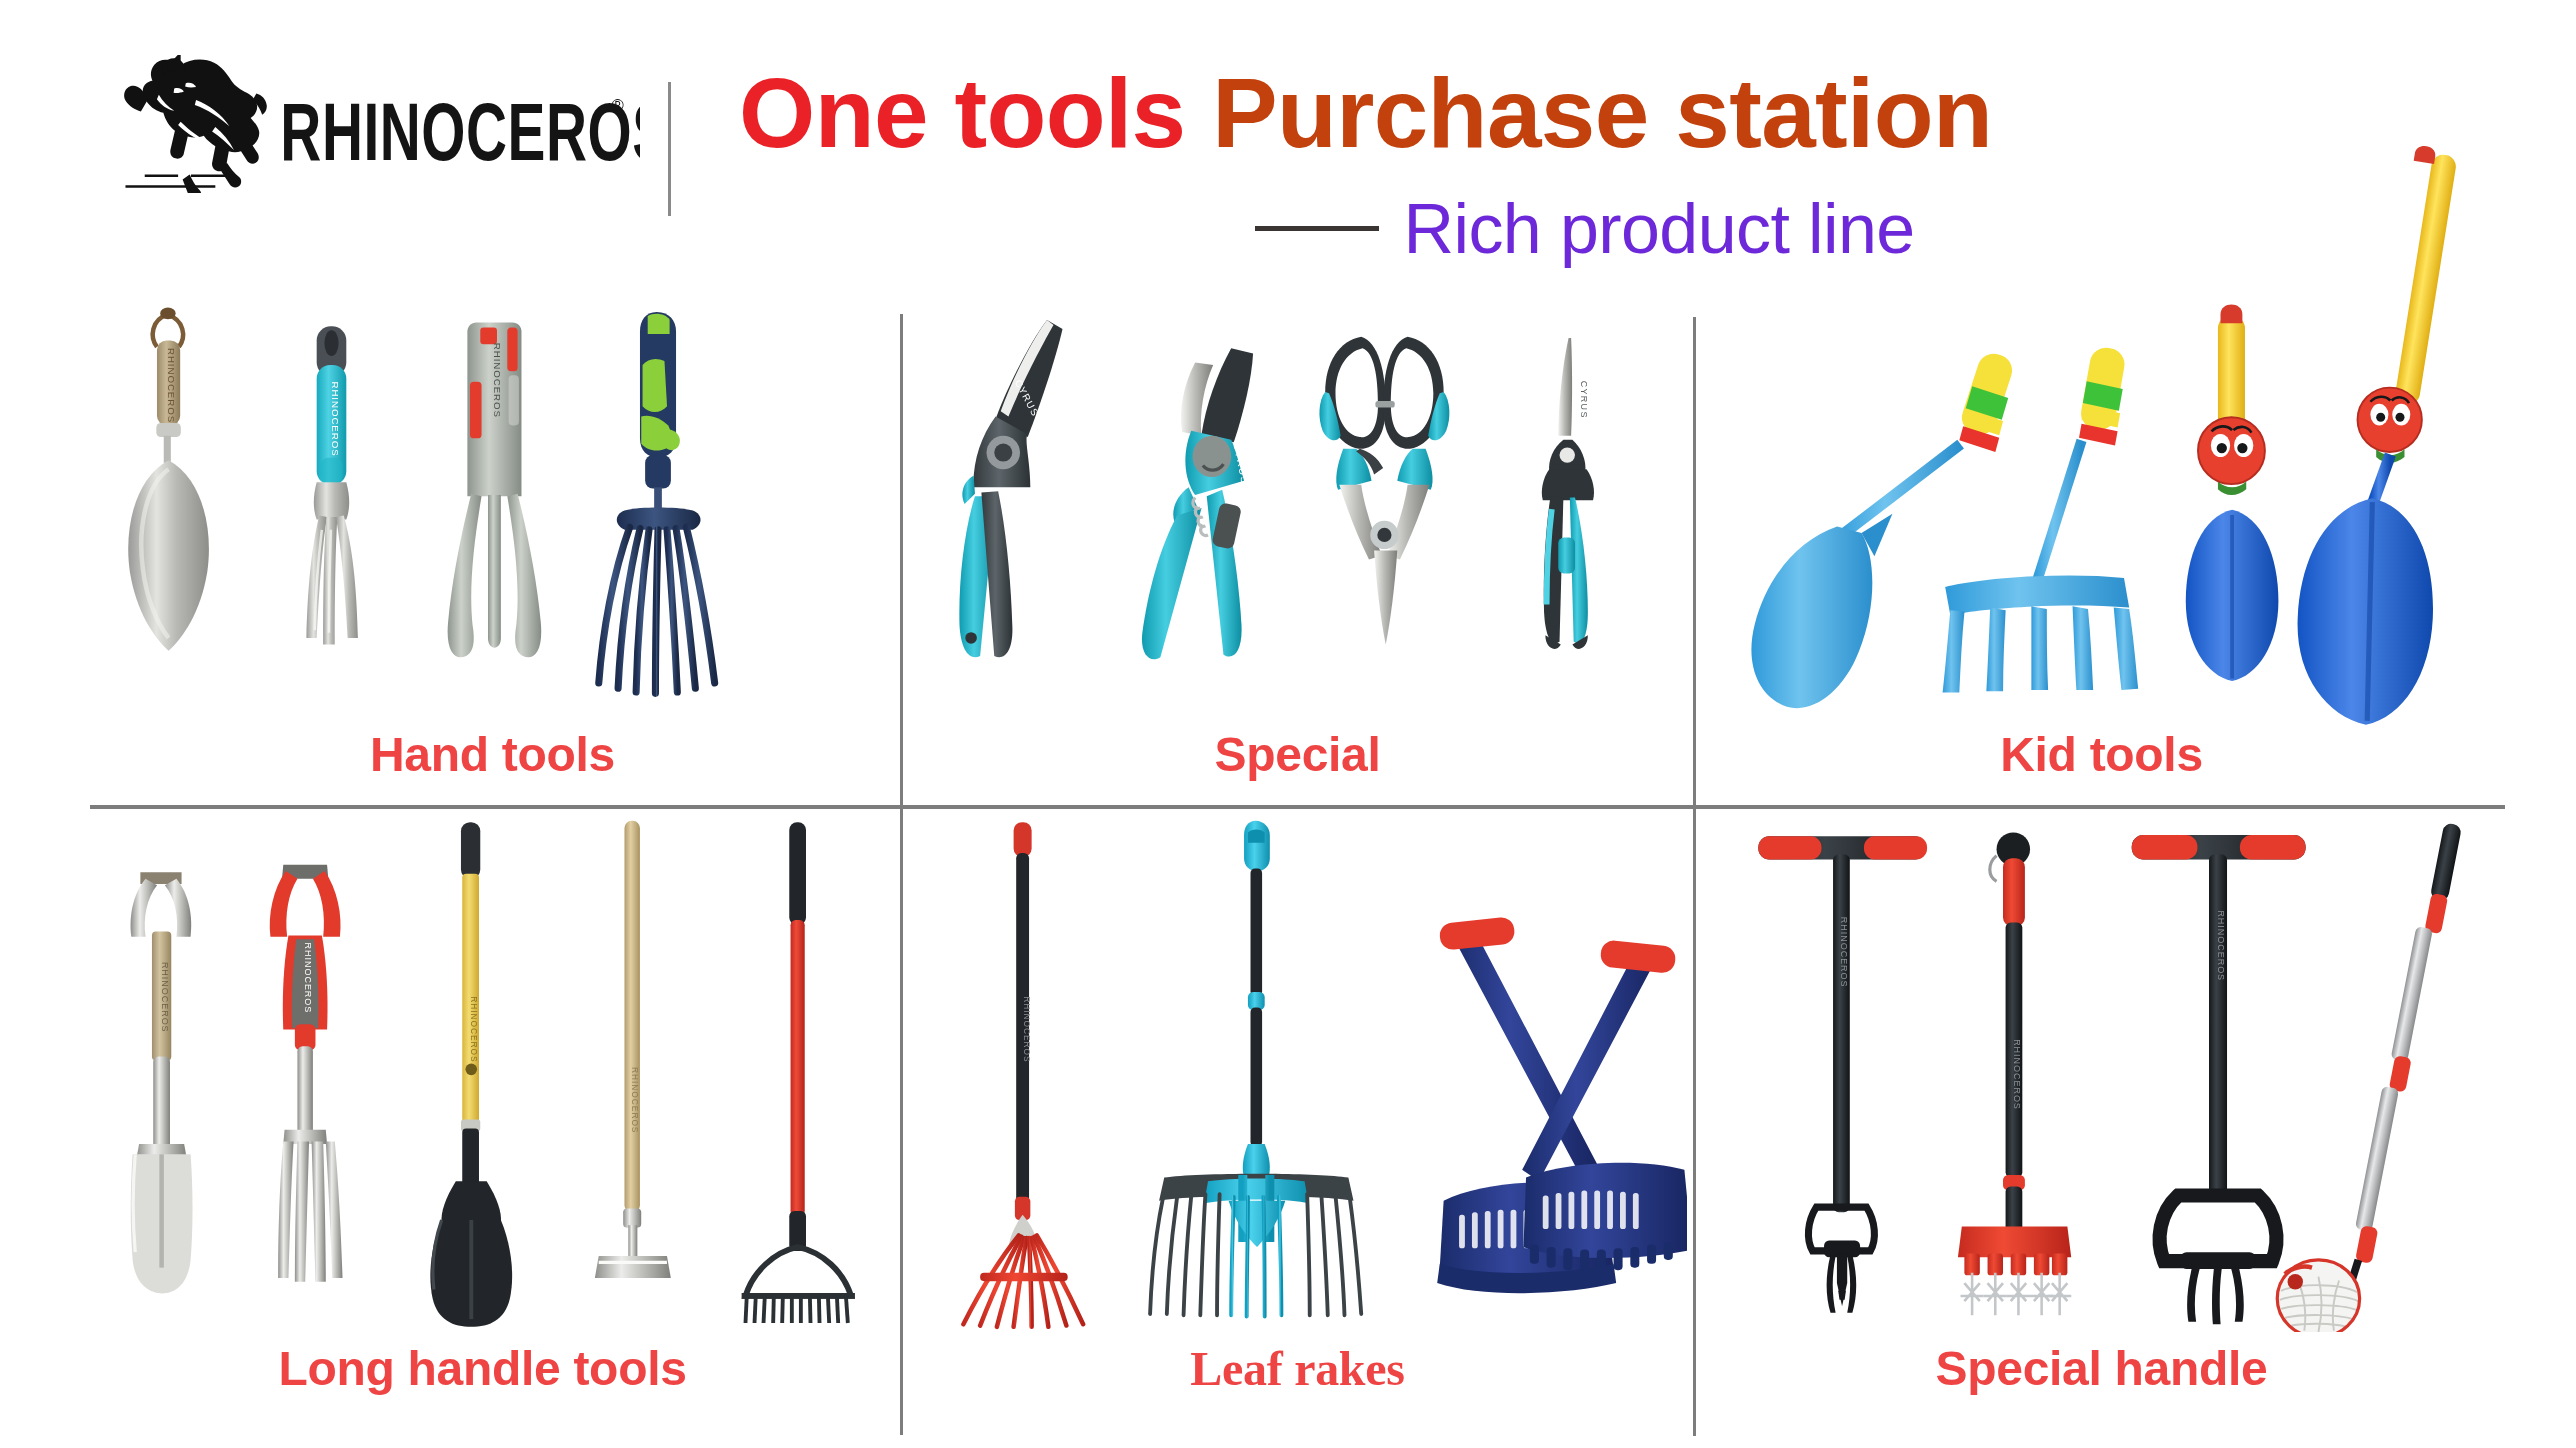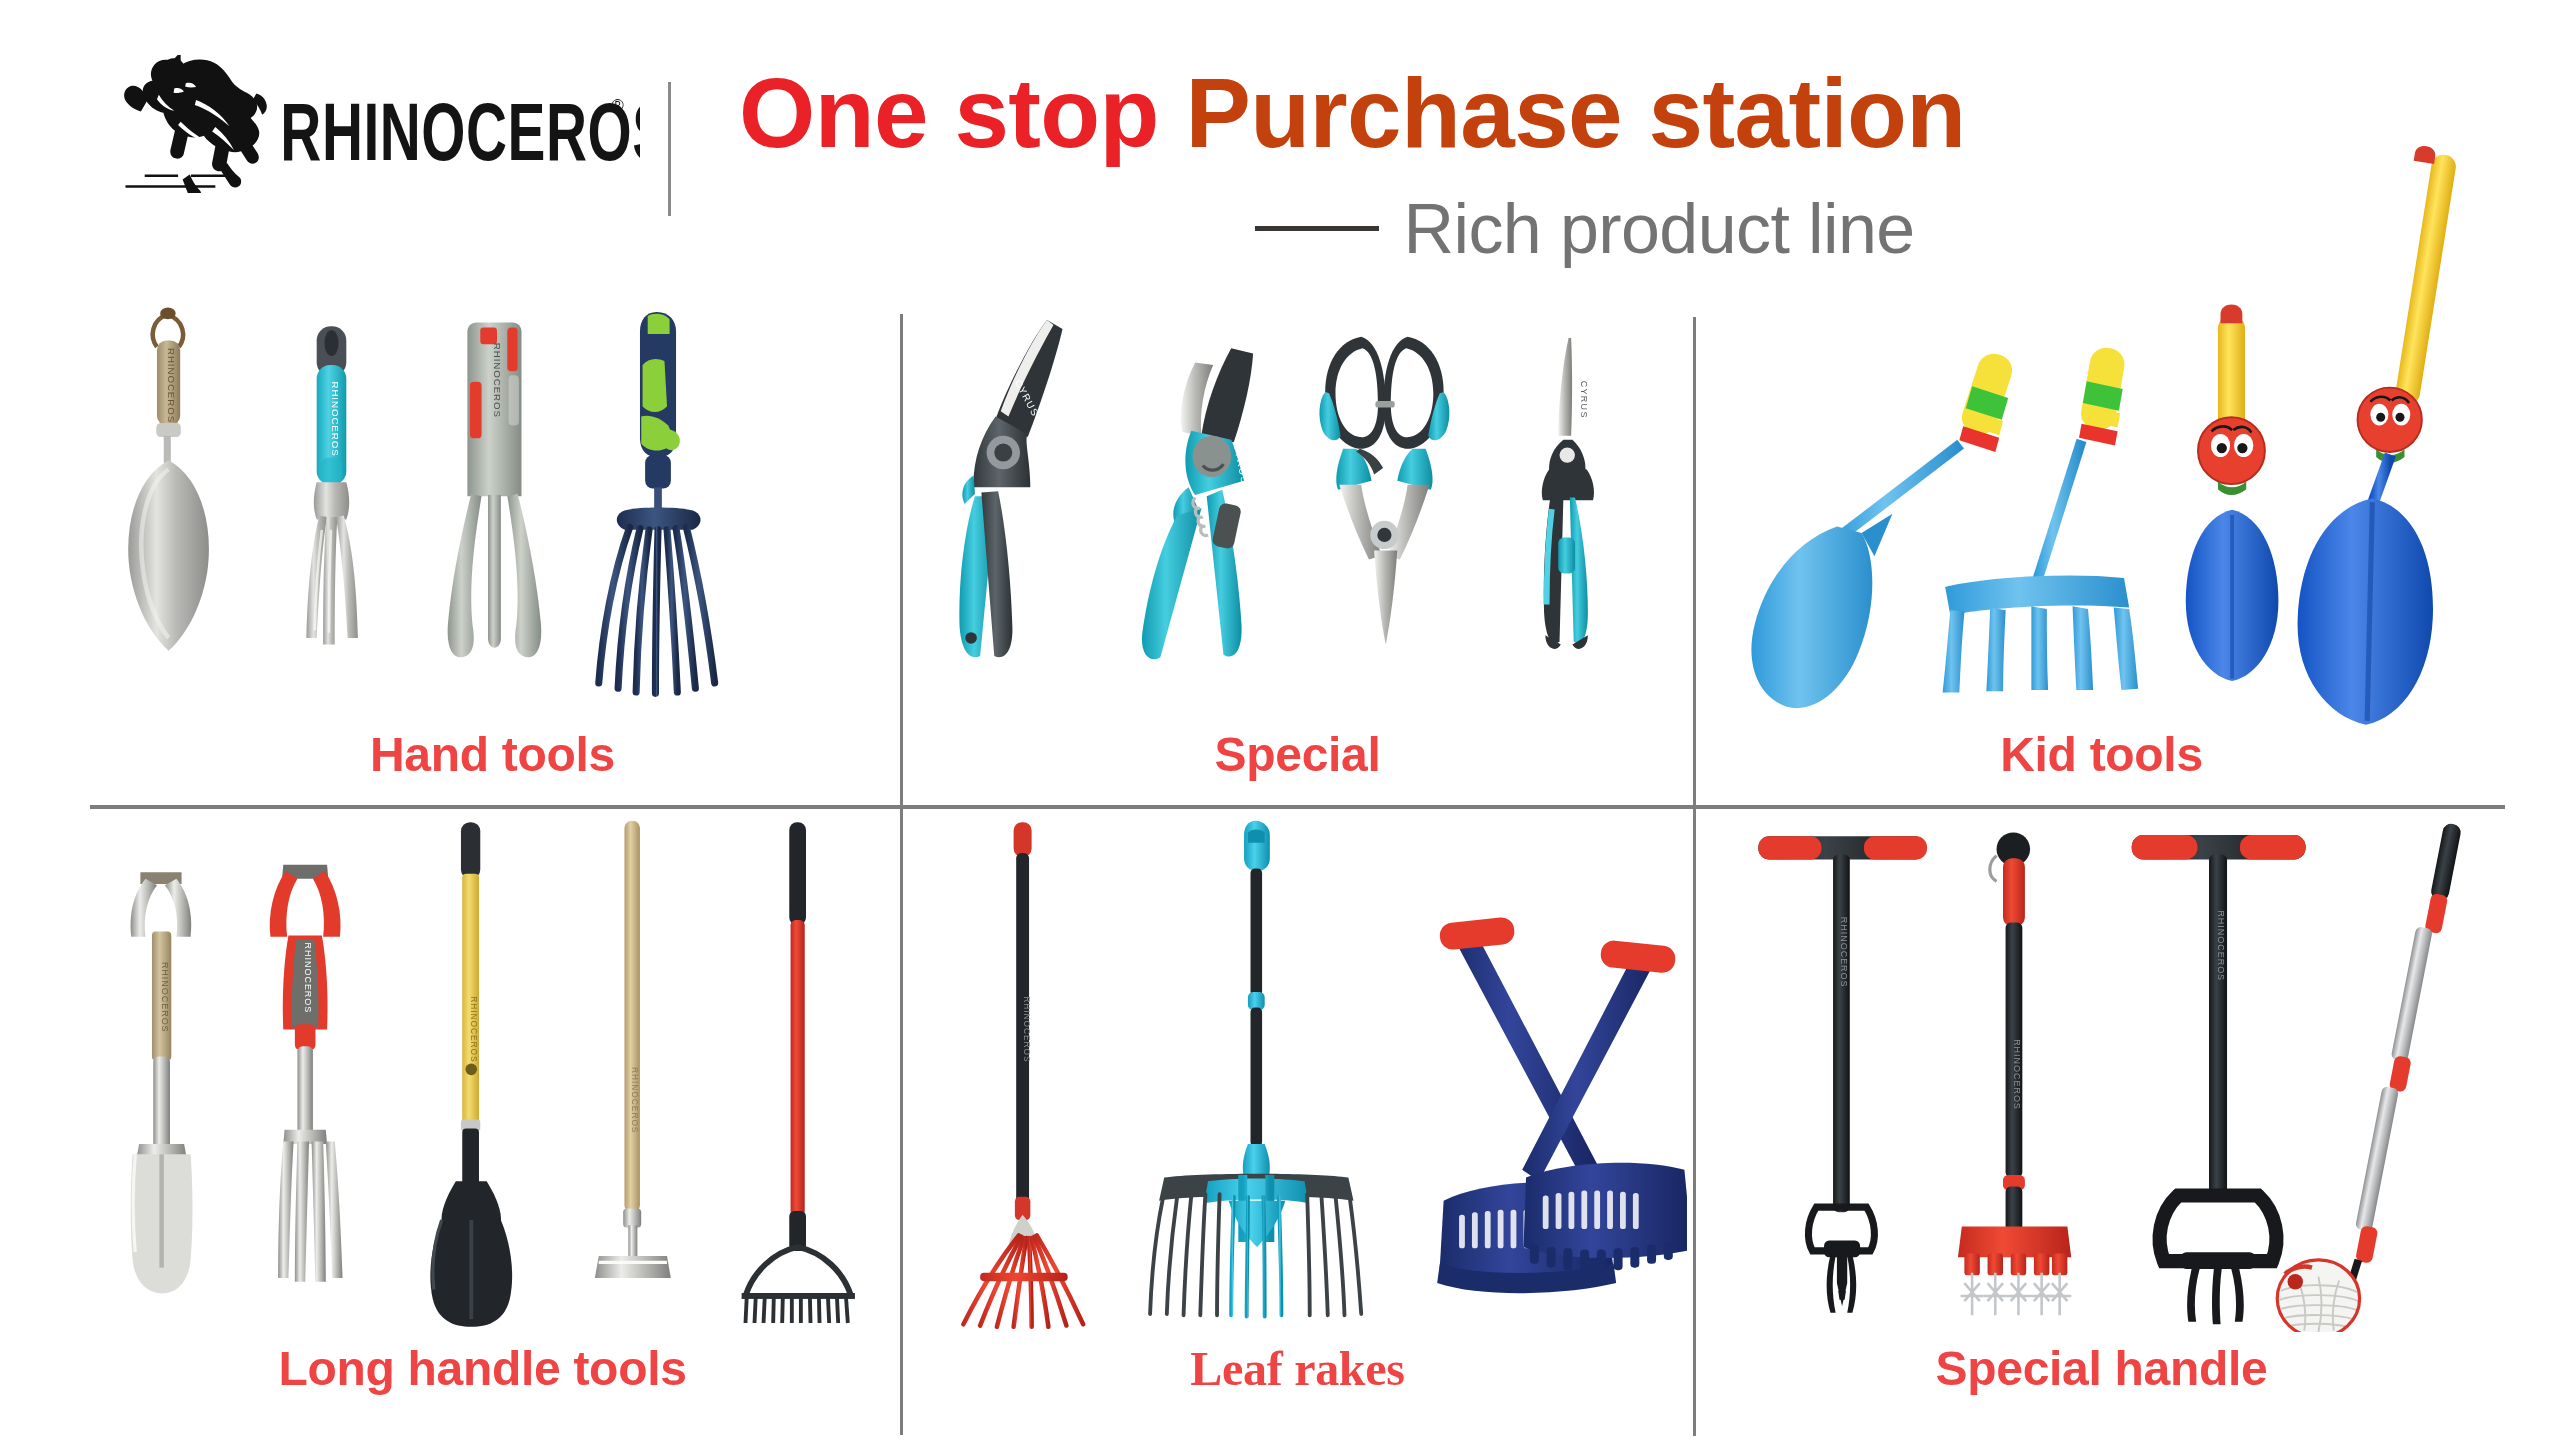--- a/index.html
+++ b/index.html
@@ -15,21 +15,21 @@
              background:#8a8a8a;}
 
   #headline{position:absolute;left:739px;top:64px;white-space:nowrap;
             font-size:98px;font-weight:bold;letter-spacing:-0.6px;line-height:1;}
   #headline .red{color:#ea2127;}
   #headline .dark{color:#c2410c;margin-top:38px;}
 
   #subline{position:absolute;left:1255px;top:190px;height:77px;
            display:flex;align-items:center;}
   #sub-dash{width:124px;height:4.5px;background:#3a3533;margin-right:24.5px;}
-  #sub-text{font-size:70px;color:#737373;letter-spacing:-0.6px;line-height:1;
+  #sub-text{font-size:70px;color:#6d28d9;letter-spacing:-0.6px;line-height:1;
             white-space:nowrap;}
 
   
   .rule-v{position:absolute;width:3.2px;background:#7d7d7d;}
   .rule-h{position:absolute;height:3.9px;background:#7d7d7d;}
 
   
   .cell{position:absolute;}
   .cell-art{position:absolute;left:0;top:0;width:100%;height:100%;}
   .cell-label{position:absolute;width:100%;text-align:center;
@@ -87,21 +87,21 @@
     </svg>
 
     <svg id="logo-word" viewBox="0 0 560 120">
       <text x="0" y="95" font-family="'Liberation Sans',sans-serif" font-size="108" font-weight="bold" fill="#141414" transform="scale(0.82,1.18)" letter-spacing="1">RHINOCEROS</text>
       <text x="516" y="36" font-family="'Liberation Sans',sans-serif" font-size="26" fill="#141414">®</text>
     </svg>
   </div>
 
   <div id="logo-rule"></div>
 
-  <div id="headline"><span class="red">One stop</span><span class="dark">&nbsp;</span><span class="dark">Purchase station</span></div>
+  <div id="headline"><span class="red">One tools</span><span class="dark">&nbsp;</span><span class="dark">Purchase station</span></div>
 
   <div id="subline">
     <div id="sub-dash"></div>
     <div id="sub-text">Rich product line</div>
   </div>
 </div>
 
 <div class="rule-v" style="left:900px;top:314px;height:1121px;"></div>
 <div class="rule-v" style="left:1693px;top:317px;height:1119px;"></div>
 <div class="rule-h" style="left:90px;top:805px;width:2415px;"></div>

